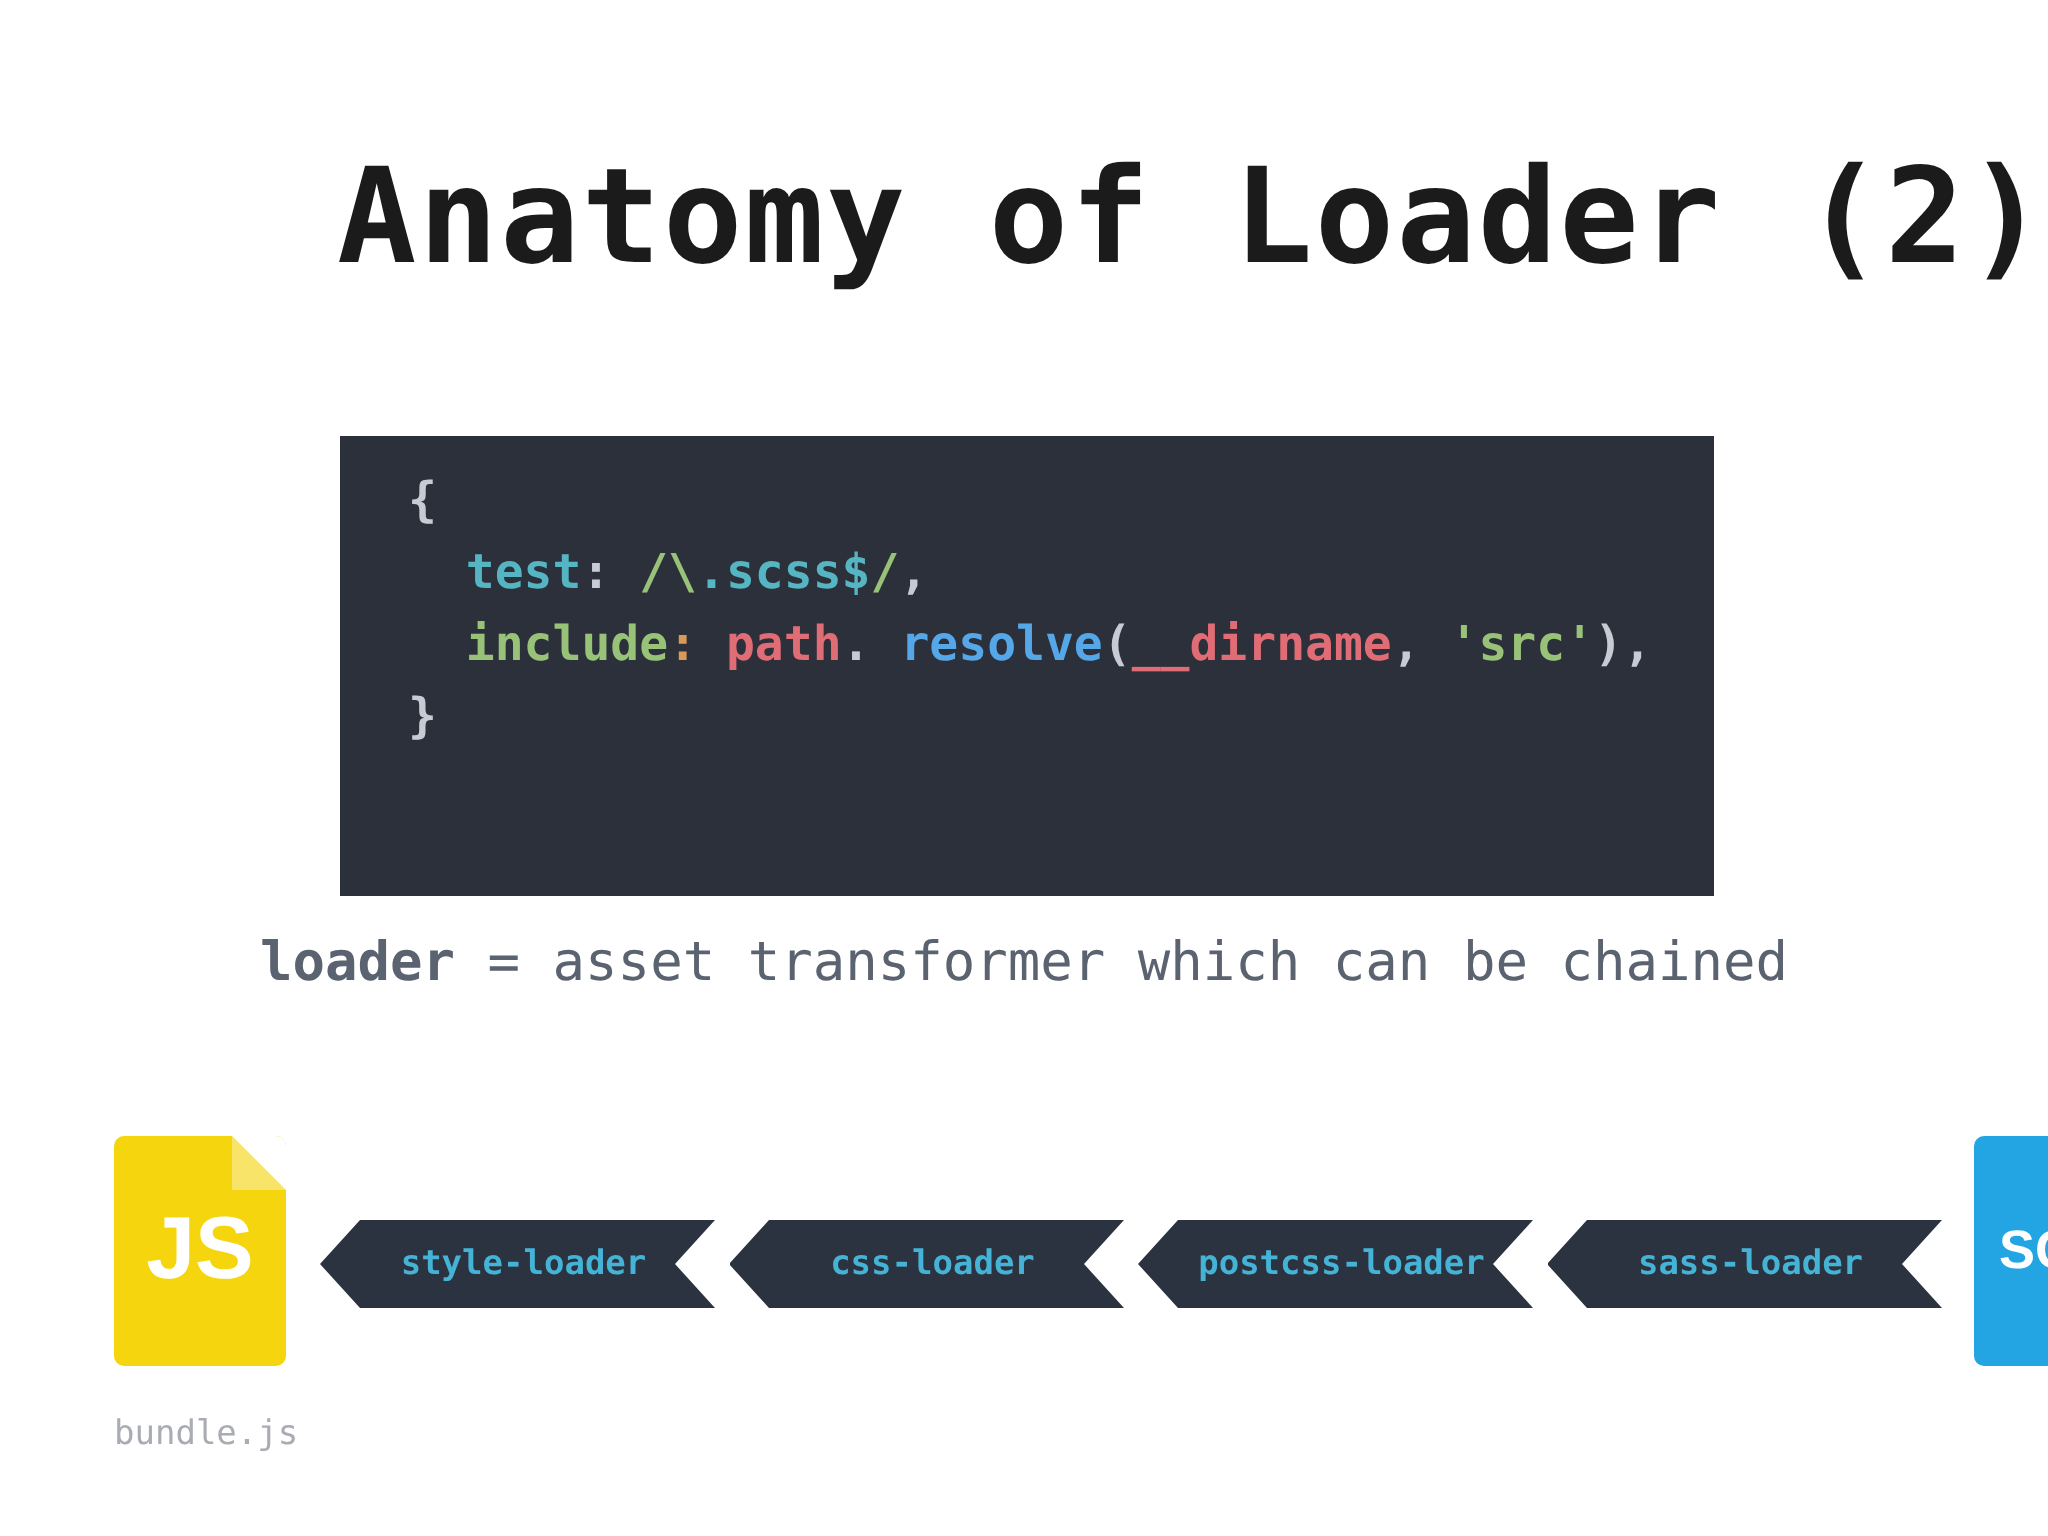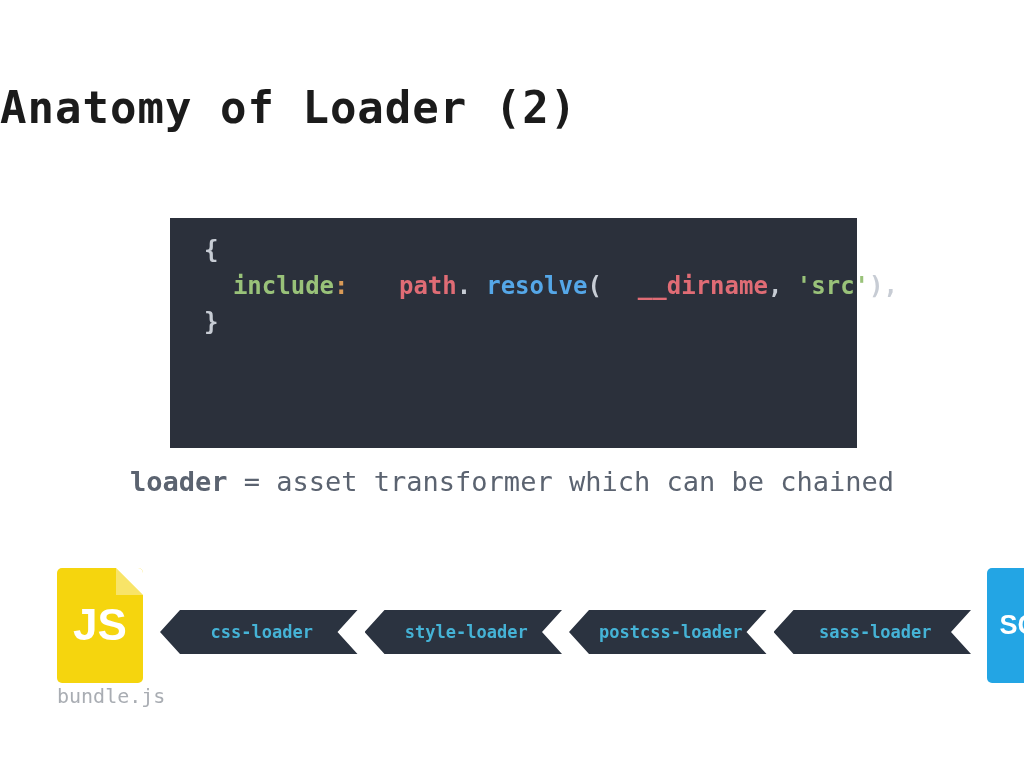--- a/index.html
+++ b/index.html
@@ -5,24 +5,24 @@
   html, body { margin:0; padding:0; }
   body {
     width:1024px; height:768px;
     background:#ffffff;
     position:relative;
     overflow:hidden;
     font-family:"DejaVu Sans Mono", monospace;
   }
 
   .title {
-    position:absolute; top:82px; left:0; width:100%;
-    margin:0; text-align:left;
+    position:absolute; top:70px; left:0; width:100%;
+    margin:0; text-align:right;
     font-family:"DejaVu Sans Mono", monospace;
-    font-size:44px; font-weight:bold; letter-spacing:1px;
+    font-size:66px; font-weight:bold; letter-spacing:1px;
     color:var(--title-color);
   }
 
   .code-block {
     position:absolute; left:170px; top:218px;
     width:687px; height:230px;
     background:var(--code-bg);
     box-sizing:border-box;
     padding:14px 0 0 34px;
     font-size:24px; font-weight:bold;
@@ -32,21 +32,21 @@
     width:fit-content;
     border:4px solid var(--highlight-border);
     padding:5px 16px;
     margin:4px 0 4px 12px;
     line-height:32px;
   }
   .tok-fg     { color:var(--code-fg); }
   .tok-cyan   { color:var(--code-cyan); }
   .tok-green  { color:var(--code-green); }
   .tok-orange { color:var(--code-orange); }
-  .tok-red    { color:var(--code-red);margin-left:36px; }
+  .tok-red    { color:var(--code-red); }
   .tok-blue   { color:var(--code-blue);margin-left:15px; }
 
   .subtitle {
     position:absolute; top:466px; left:0; width:100%;
     margin:0; text-align:center;
     font-size:27px; color:var(--subtitle-color);
     white-space:pre;
   }
   .subtitle .kw { font-weight:bold; }
 
@@ -73,22 +73,22 @@
   }
   .js .fold   { background:var(--js-fold); }
   .scss .fold { background:var(--scss-fold); }
   .file-label {
     font-family:"Liberation Sans", sans-serif;
     font-weight:bold; color:#ffffff; line-height:1;
   }
   .js .file-label   { font-size:44px; margin-top:-2px; }
   .scss .file-label { font-size:27px; }
   .caption {
-    margin-top:1px; text-align:center;
-    font-size:20px; color:var(--caption-color);
+    margin-top:24px; text-align:center;
+    font-size:17px; color:var(--caption-color);
     white-space:nowrap;
   }
 
   .chevrons {
     flex:1; display:flex; gap:7px;
     margin:42px 16px 0 17px; height:44px;
   }
   .chevron {
     flex:1;
     background:var(--chevron-bg);
@@ -101,43 +101,44 @@
 </style>
 </head>
 <body>
 
 <div class="slide">
 
   <h1 class="title">Anatomy of Loader (2)</h1>
 
   <div class="code-block">
       <div class="code-line"><span class="tok-fg">{</span></div>
+      <div class="code-line"><span class="tok-fg">  </span><span class="tok-cyan">test</span><span class="tok-fg">: </span><span class="tok-green">/\</span><span class="tok-cyan">.scss$</span><span class="tok-green">/</span><span class="tok-fg">,</span></div>
       <div class="code-line"><span class="tok-fg">  </span><span class="tok-green">include</span><span class="tok-orange">:</span><span class="tok-fg"> </span><span class="tok-red">path</span><span class="tok-fg">.</span><span class="tok-blue">resolve</span><span class="tok-fg">(</span><span class="tok-red">__dirname</span><span class="tok-fg">, </span><span class="tok-green">'src'</span><span class="tok-fg">),</span></div>
       <div class="code-line"><span class="tok-fg">}</span></div>
     </div>
 
   <p class="subtitle"><span class="kw">loader</span><span> = asset transformer which can be chained</span></p>
 
   <div class="pipeline">
 
     <div class="file-col">
       <div class="file-icon js">
         <span class="fold"></span>
         <span class="corner"></span>
         <span class="file-label">JS</span>
       </div>
       <div class="caption">bundle.js</div>
     </div>
 
     <div class="chevrons">
         <div class="chevron">
-          <span>css-loader</span>
+          <span>style-loader</span>
         </div>
         <div class="chevron">
-          <span>style-loader</span>
+          <span>css-loader</span>
         </div>
         <div class="chevron">
           <span>postcss-loader</span>
         </div>
         <div class="chevron">
           <span>sass-loader</span>
         </div>
       </div>
 
     <div class="file-col">

